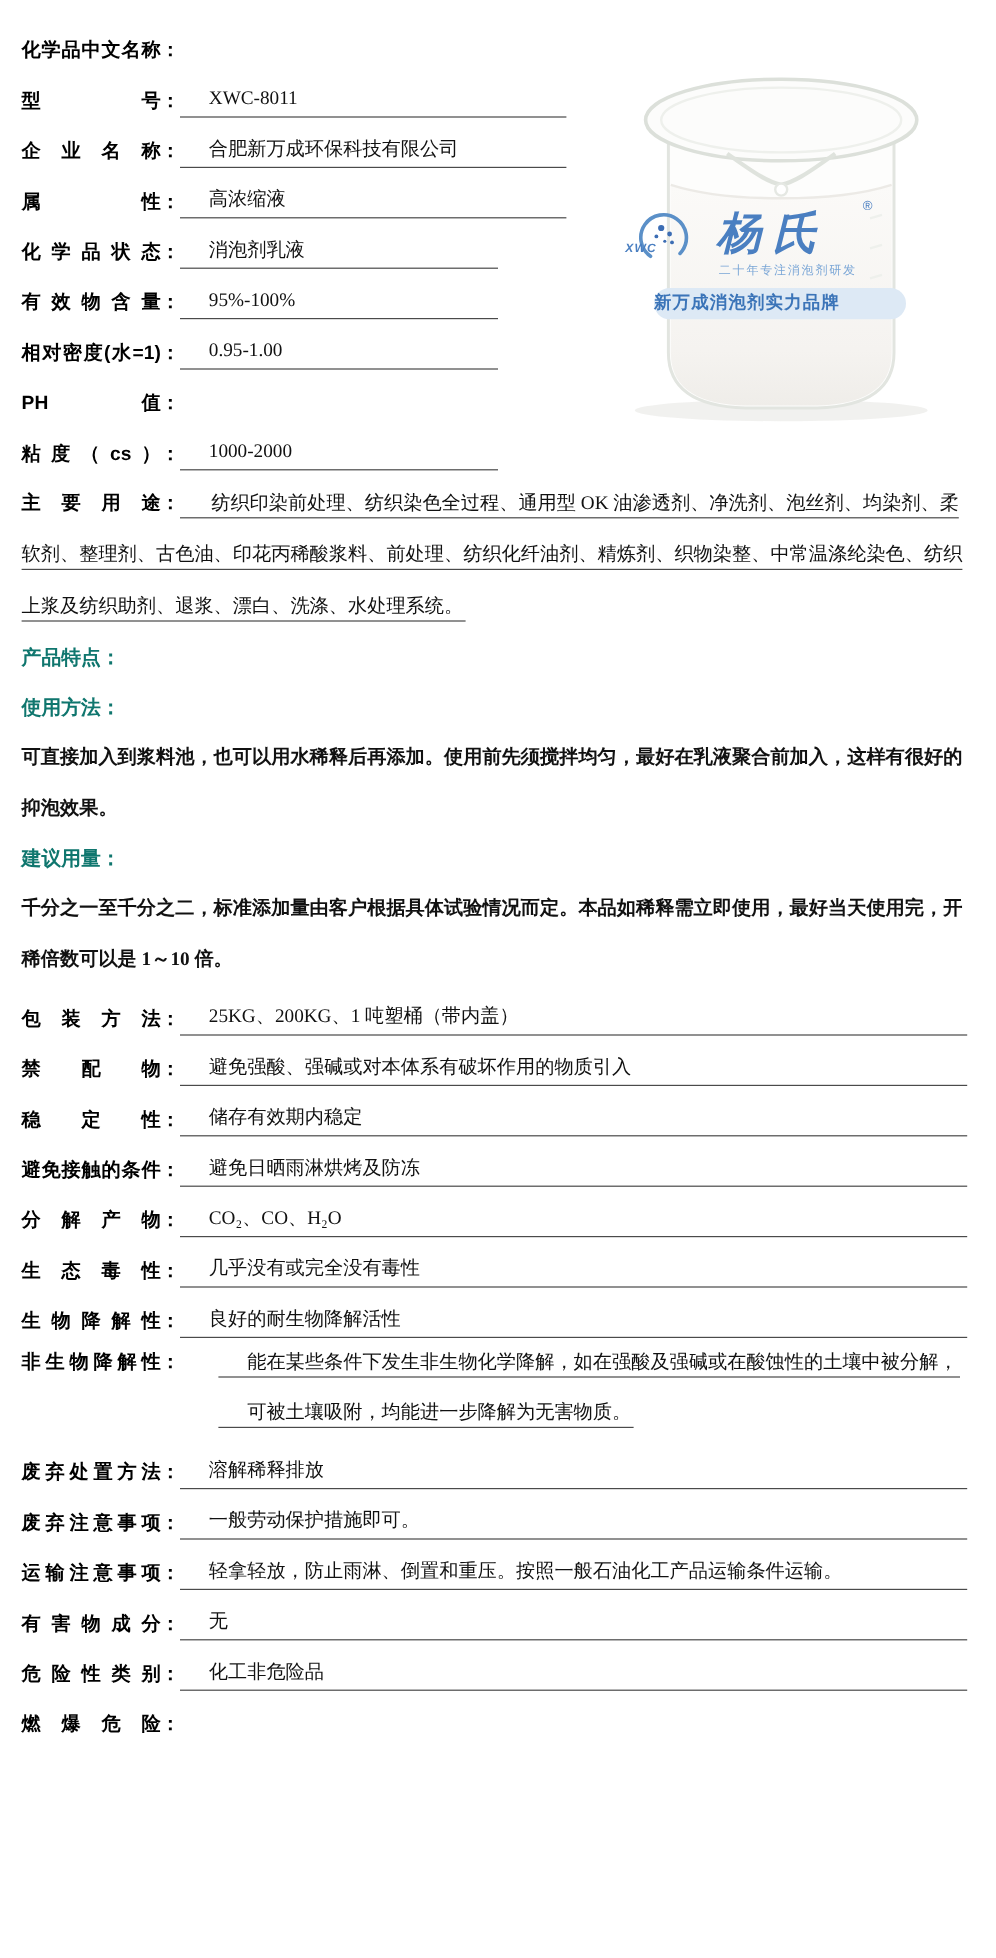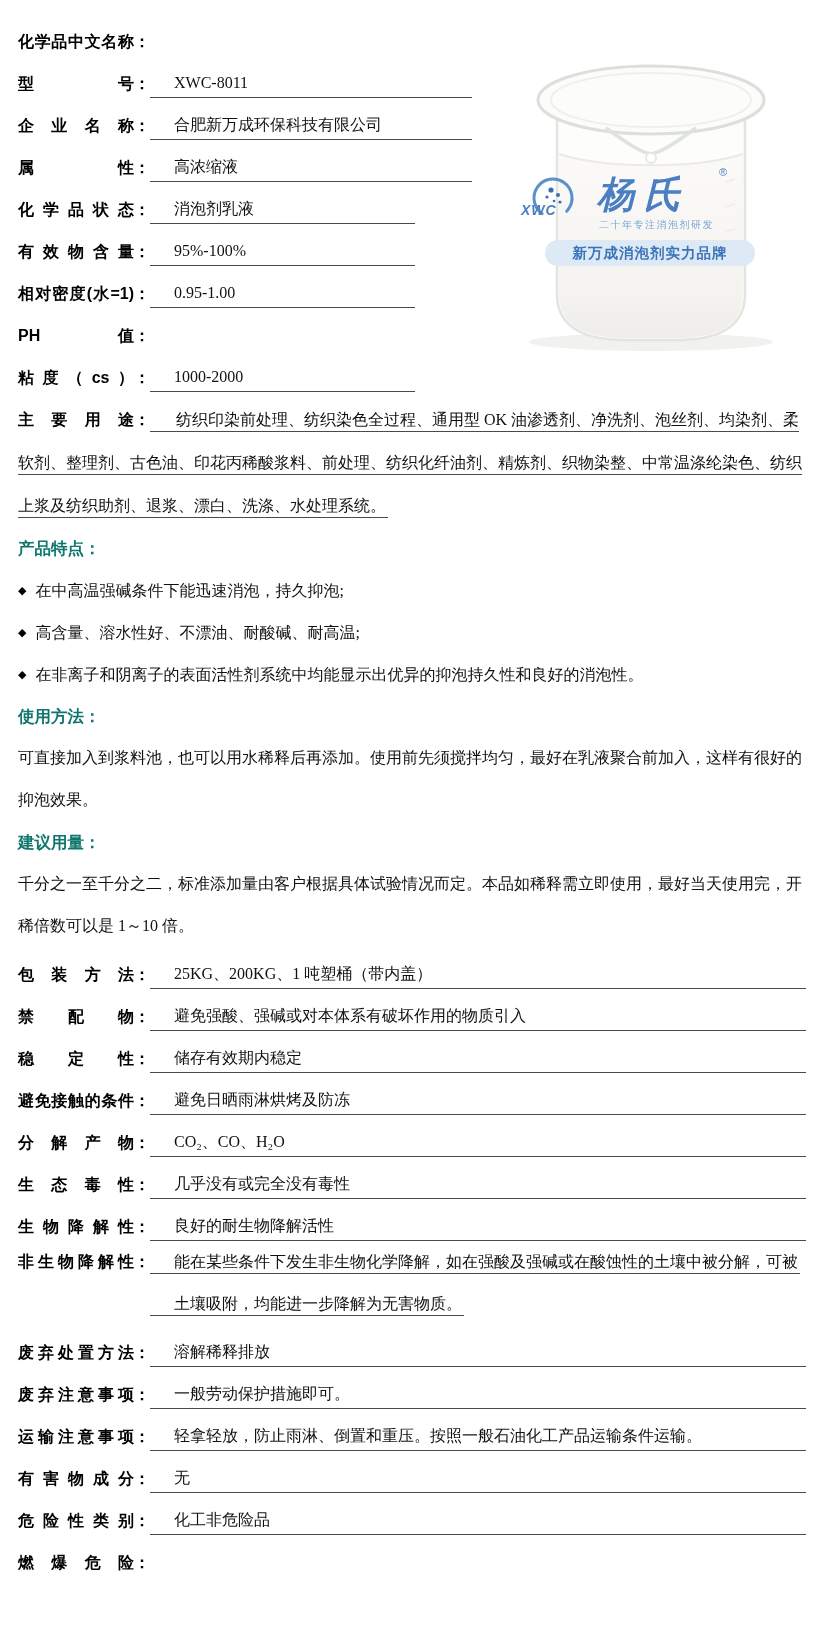--- a/index.html
+++ b/index.html
@@ -15,57 +15,57 @@
   .colon{font-family:"Liberation Sans",sans-serif;font-weight:bold;font-size:16px;color:#000;}
   .val{flex:1;border-bottom:1.5px solid #4a4a4a;padding:0 2px 4px 24px;
        font-size:16px;line-height:20px;}
   .valtext{display:inline;}
 
   
   .top-fields .val{flex:none;width:296px;}
   .top-fields .frow:nth-child(n+5) .val{width:239px;margin-top:15px;}
 
   
-  .frow.multiline{height:auto;align-items:flex-start;}
+  .frow.multiline{height:auto;align-items:flex-start;gap:32px;}
   .frow.multiline .lblbox{padding-bottom:0;align-items:flex-start;}
   .frow.multiline .lbl-text,.frow.multiline .colon{line-height:42px;}
   .frow.multiline .val{border-bottom:none;padding:0;line-height:42px;}
   .frow.multiline .valtext{border-bottom:1.5px solid #4a4a4a;
       -webkit-box-decoration-break:clone;box-decoration-break:clone;
       padding:0 2px 3px 24px;margin-top:24px;}
 
   
   .main-use{margin-top:6px;line-height:43px;font-size:16px;}
   .lblbox-inline{display:inline-flex;width:132px;vertical-align:baseline;}
   .u-mainuse{border-bottom:1.5px solid #4a4a4a;padding:0 2px 3px 26px;}
 
   
   .sec{margin:0;height:42px;line-height:42px;
        font-family:"Liberation Sans",sans-serif;font-weight:bold;font-size:16.5px;color:#0f766e;}
-  .para{margin:0;line-height:42px;font-size:16px;}
+  .para{margin:0;line-height:42px;font-size:16px;font-weight:bold;}
   .bullet-row{height:42px;line-height:42px;font-size:16px;}
   .diamond{font-size:11px;margin-right:9px;vertical-align:2px;color:#000;}
 
   
   .top-wrap{position:relative;}
   .product-image{position:absolute;top:28px;right:-10px;width:335px;height:315px;}
   .logo-overlay{position:absolute;inset:0;}
   .crescent{position:absolute;left:48px;top:132px;width:48px;height:48px;}
   .xwc{position:absolute;left:-8px;top:28px;font-family:"Liberation Sans",sans-serif;
-       font-style:italic;font-weight:bold;font-size:14px;color:#4a7fc1;letter-spacing:1px;}
+       font-style:italic;font-weight:bold;font-size:10px;color:#4a7fc1;letter-spacing:1px;}
   .brand{position:absolute;left:116px;top:128px;font-family:"Liberation Serif",serif;
          font-weight:bold;font-style:italic;font-size:37px;letter-spacing:10px;
          color:#4a7fc1;white-space:nowrap;}
   .reg{position:absolute;left:238px;top:124px;font-size:11px;color:#4a7fc1;
        font-family:"Liberation Sans",sans-serif;}
   .tagline{position:absolute;left:118px;top:176px;font-size:10px;color:#7aa6d6;
            font-family:"Liberation Sans",sans-serif;letter-spacing:1.5px;white-space:nowrap;}
   .banner{position:absolute;left:64px;top:198px;width:210px;height:26px;border-radius:13px;
           background:#dde9f5;color:#3b74b8;font-family:"Liberation Sans",sans-serif;
-          font-weight:bold;font-size:14.5px;line-height:26px;text-align:center;
+          font-weight:bold;font-size:14.5px;line-height:26px;
           letter-spacing:1px;white-space:nowrap;}
 </style>
 </head>
 <body>
 
 <div class="doc">
 
   <div class="top-wrap">
     <div class="top-fields">
   <div class="frow">
@@ -180,33 +180,20 @@
   </div>
 
   <div class="main-use">
     <span class="lblbox-inline">
         <span class="lbl-text">主要用途</span>
         <span class="colon">：</span>
       </span><span class="u-mainuse">纺织印染前处理、纺织染色全过程、通用型 OK 油渗透剂、净洗剂、泡丝剂、均染剂、柔软剂、整理剂、古色油、印花丙稀酸浆料、前处理、纺织化纤油剂、精炼剂、织物染整、中常温涤纶染色、纺织上浆及纺织助剂、退浆、漂白、洗涤、水处理系统。</span>
   </div>
 
   <h3 class="sec">产品特点：</h3>
-  <div>
-  <div class="bullet-row">
-    <span class="diamond">◆</span><span class="btext">在中高温强碱条件下能迅速消泡，持久抑泡;</span>
-  </div>
-
-  <div class="bullet-row">
-    <span class="diamond">◆</span><span class="btext">高含量、溶水性好、不漂油、耐酸碱、耐高温;</span>
-  </div>
-
-  <div class="bullet-row">
-    <span class="diamond">◆</span><span class="btext">在非离子和阴离子的表面活性剂系统中均能显示出优异的抑泡持久性和良好的消泡性。</span>
-  </div>
-</div>
 
   <h3 class="sec">使用方法：</h3>
   <p class="para">可直接加入到浆料池，也可以用水稀释后再添加。使用前先须搅拌均匀，最好在乳液聚合前加入，这样有很好的抑泡效果。</p>
 
   <h3 class="sec">建议用量：</h3>
   <p class="para">千分之一至千分之二，标准添加量由客户根据具体试验情况而定。本品如稀释需立即使用，最好当天使用完，开稀倍数可以是 1～10 倍。</p>
 
   <div class="bottom-fields">
   <div class="frow">
     <span class="lblbox">

